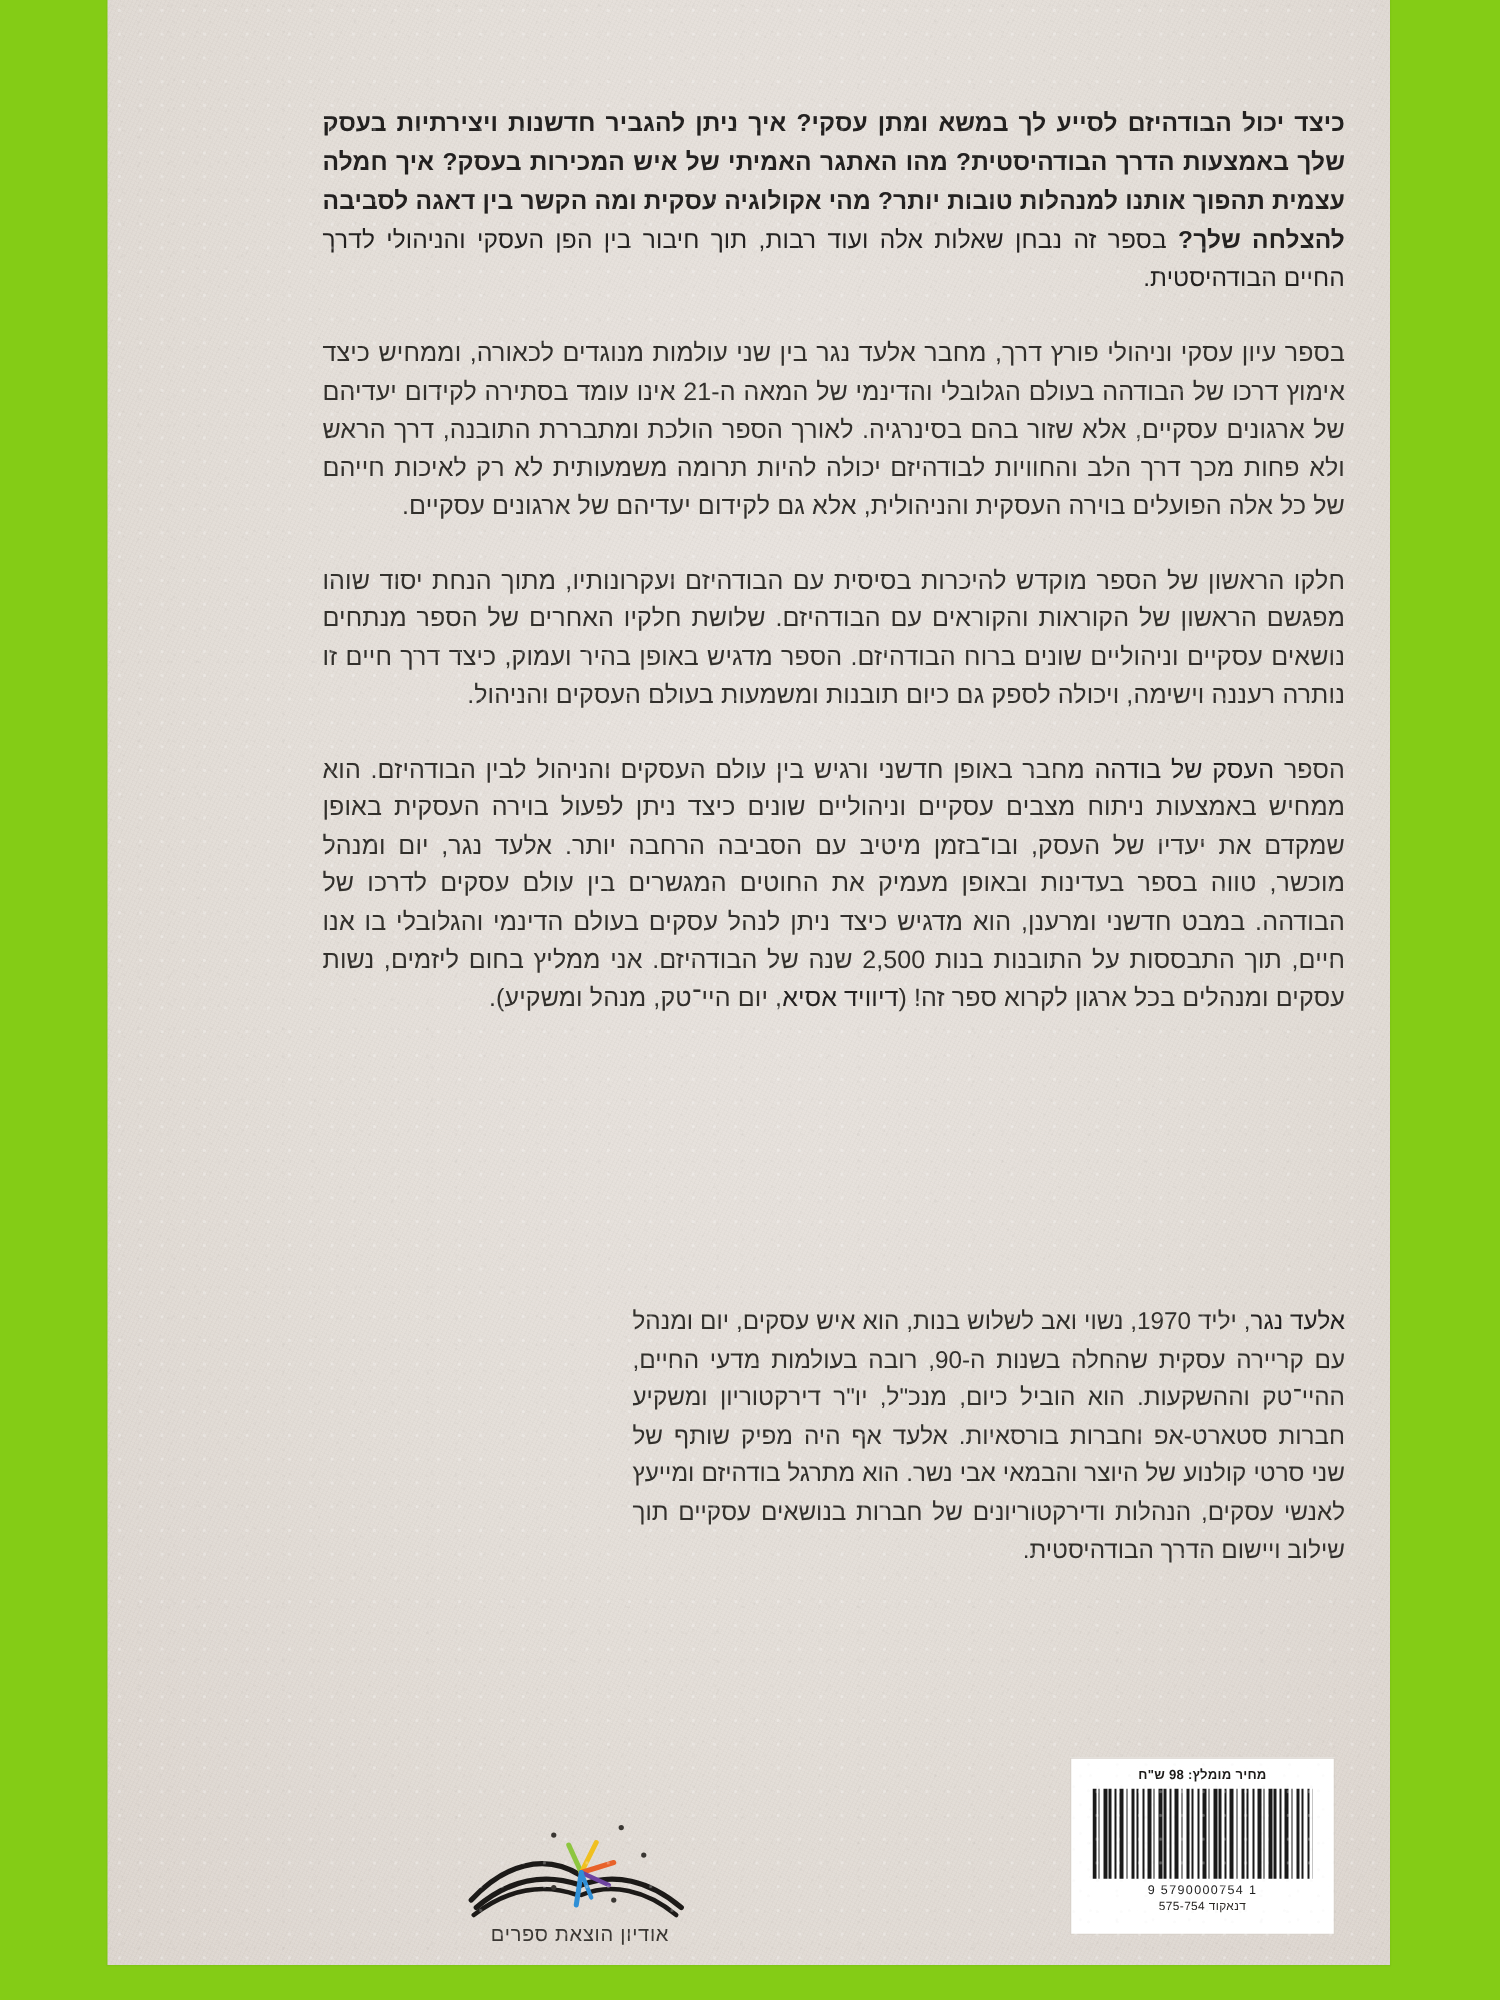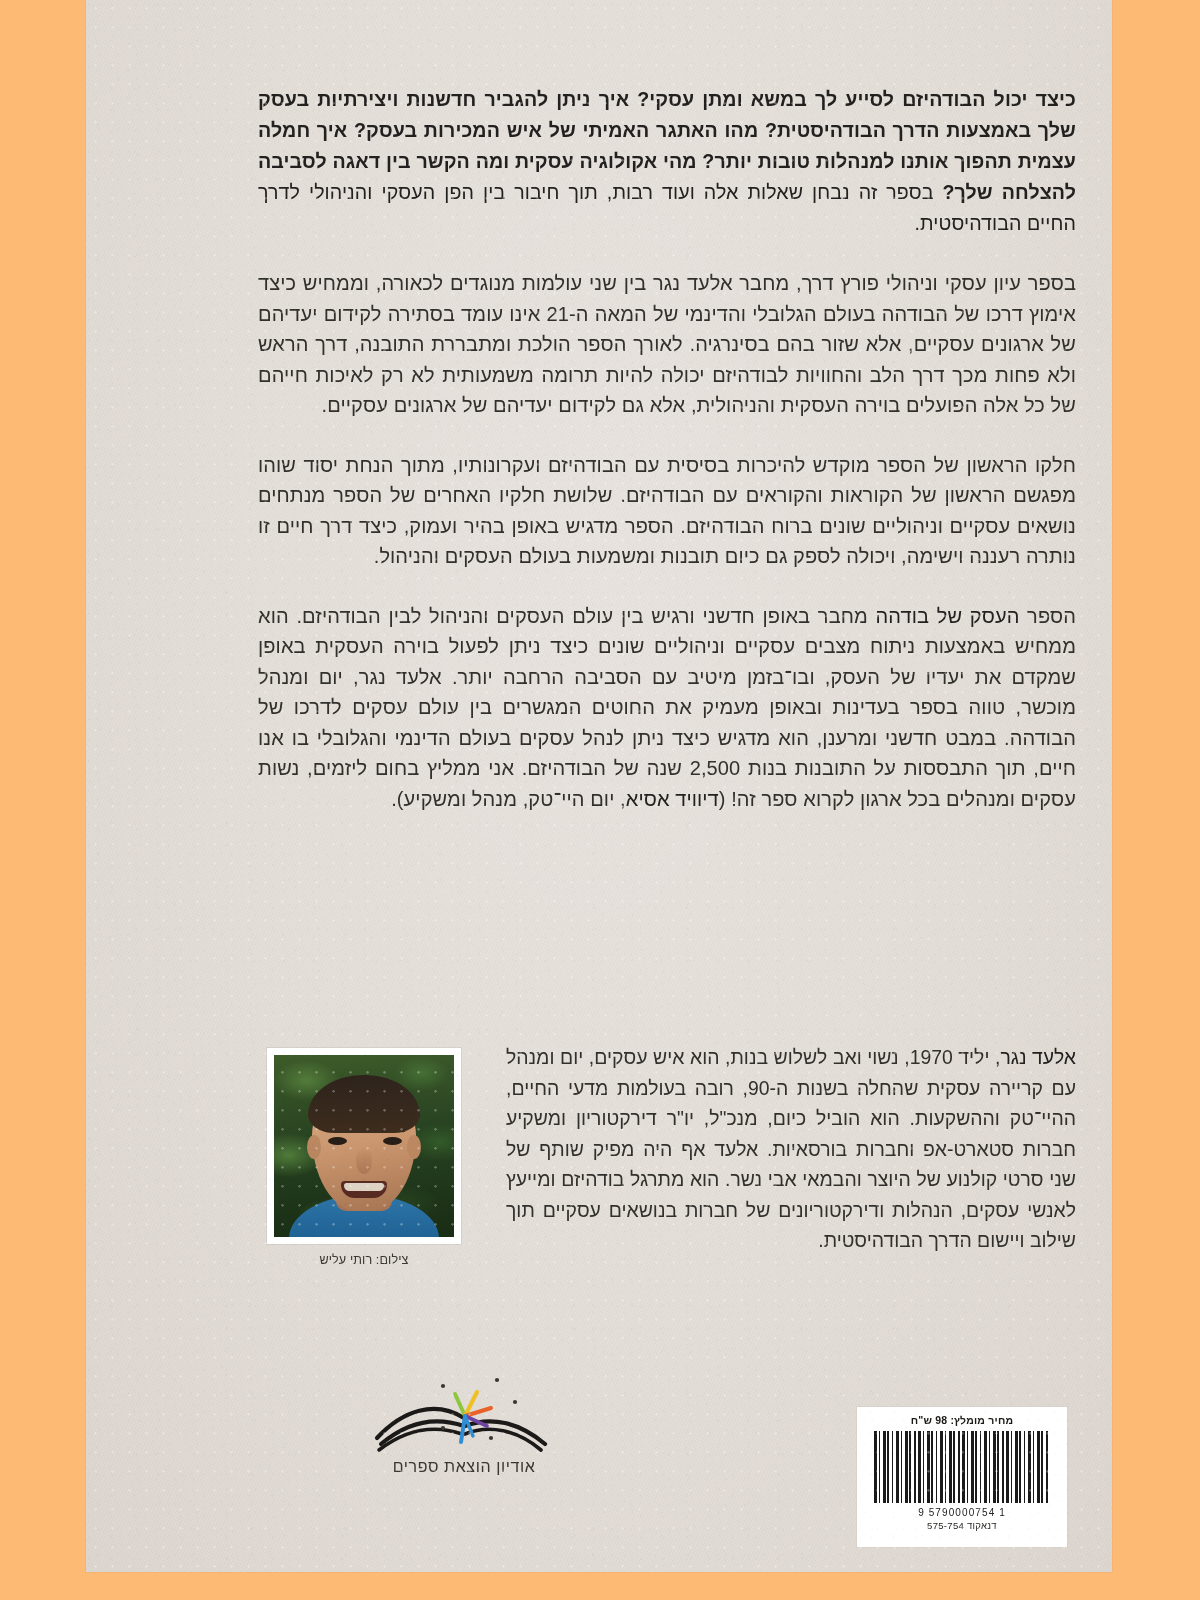--- a/index.html
+++ b/index.html
@@ -12,21 +12,21 @@
     height: 1600px;
     overflow: hidden;
     font-family: "Liberation Sans", "DejaVu Sans", sans-serif;
   }
 
   
   #canvas {
     position: relative;
     width: 1200px;
     height: 1600px;
-    background: #fdba74;
+    background: #84cc16;
   }
 
   
   #cover {
     position: absolute;
     left: 86px;
     top: 0px;
     width: 1026px;
     height: 1572px;
     background:
@@ -217,21 +217,21 @@
     font-size: 12.6px;
     color: #3c3935;
     letter-spacing: .1px;
     direction: rtl;
   }
 
   
   #publisher {
     position: absolute;
     left: 228px;
-    top: 1364px;
+    top: 1446px;
     width: 300px;
     text-align: center;
     direction: rtl;
   }
   #logo-mark { position: relative; width: 190px; height: 92px; margin: 0 auto; }
   #publisher-name {
     margin-top: 2px;
     font-size: 16px;
     color: #3a3733;
     letter-spacing: .6px;
@@ -307,43 +307,20 @@
 
       <p class="para">בספר עיון עסקי וניהולי פורץ דרך, מחבר אלעד נגר בין שני עולמות מנוגדים לכאורה, וממחיש כיצד אימוץ דרכו של הבודהה בעולם הגלובלי והדינמי של המאה ה-21 אינו עומד בסתירה לקידום יעדיהם של ארגונים עסקיים, אלא שזור בהם בסינרגיה. לאורך הספר הולכת ומתבררת התובנה, דרך הראש ולא פחות מכך דרך הלב והחוויות לבודהיזם יכולה להיות תרומה משמעותית לא רק לאיכות חייהם של כל אלה הפועלים בוירה העסקית והניהולית, אלא גם לקידום יעדיהם של ארגונים עסקיים.</p>
 
       <p class="para">חלקו הראשון של הספר מוקדש להיכרות בסיסית עם הבודהיזם ועקרונותיו, מתוך הנחת יסוד שוהו מפגשם הראשון של הקוראות והקוראים עם הבודהיזם. שלושת חלקיו האחרים של הספר מנתחים נושאים עסקיים וניהוליים שונים ברוח הבודהיזם. הספר מדגיש באופן בהיר ועמוק, כיצד דרך חיים זו נותרה רעננה וישימה, ויכולה לספק גם כיום תובנות ומשמעות בעולם העסקים והניהול.</p>
 
       <p class="para"><span>הספר </span><span class="bold">העסק של בודהה</span><span> מחבר באופן חדשני ורגיש בין עולם העסקים והניהול לבין הבודהיזם. הוא ממחיש באמצעות ניתוח מצבים עסקיים וניהוליים שונים כיצד ניתן לפעול בוירה העסקית באופן שמקדם את יעדיו של העסק, ובו־בזמן מיטיב עם הסביבה הרחבה יותר. אלעד נגר, יום ומנהל מוכשר, טווה בספר בעדינות ובאופן מעמיק את החוטים המגשרים בין עולם עסקים לדרכו של הבודהה. במבט חדשני ומרענן, הוא מדגיש כיצד ניתן לנהל עסקים בעולם הדינמי והגלובלי בו אנו חיים, תוך התבססות על התובנות בנות 2,500 שנה של הבודהיזם. אני ממליץ בחום ליזמים, נשות עסקים ומנהלים בכל ארגון לקרוא ספר זה! (</span><span class="bold">דיוויד אסיא</span><span>, יום היי־טק, מנהל ומשקיע).</span></p>
     </div>
 
     <div id="biorow" class="clearfix">
 
-      <div id="photo-col">
-        <div id="photo-frame">
-          <div id="photo">
-            <div class="foliage"></div>
-            <div class="shirt"></div>
-            <div class="neck"></div>
-            <div class="face"></div>
-            <div class="hair"></div>
-            <div class="ear-l"></div>
-            <div class="ear-r"></div>
-            <div class="brow-l"></div>
-            <div class="brow-r"></div>
-            <div class="eye-l"></div>
-            <div class="eye-r"></div>
-            <div class="nose"></div>
-            <div class="mouth">
-                <div class="teeth"></div>
-              </div>
-            <div class="grade"></div>
-          </div>
-        </div>
-        <div id="photo-credit">צילום: רותי עליש</div>
-      </div>
 
       <div id="bio-text"><span class="bold">אלעד נגר</span><span>, יליד 1970, נשוי ואב לשלוש בנות, הוא איש עסקים, יום ומנהל עם קריירה עסקית שהחלה בשנות ה-90, רובה בעולמות מדעי החיים, ההיי־טק וההשקעות. הוא הוביל כיום, מנכ"ל, יו"ר דירקטוריון ומשקיע חברות סטארט-אפ וחברות בורסאיות. אלעד אף היה מפיק שותף של שני סרטי קולנוע של היוצר והבמאי אבי נשר. הוא מתרגל בודהיזם ומייעץ לאנשי עסקים, הנהלות ודירקטוריונים של חברות בנושאים עסקיים תוך שילוב ויישום הדרך הבודהיסטית.</span></div>
     </div>
 
     <div id="publisher">
       <div id="logo-mark">
         <svg width="190" height="92" viewBox="0 0 190 92" aria-hidden="true">
 
           <path d="M8 74 C 34 46, 66 36, 95 54" fill="none" stroke="#1c1a18" stroke-width="4.2" stroke-linecap="round"></path>
           <path d="M12 80 C 38 58, 66 52, 95 62" fill="none" stroke="#1c1a18" stroke-width="4.2" stroke-linecap="round"></path>

